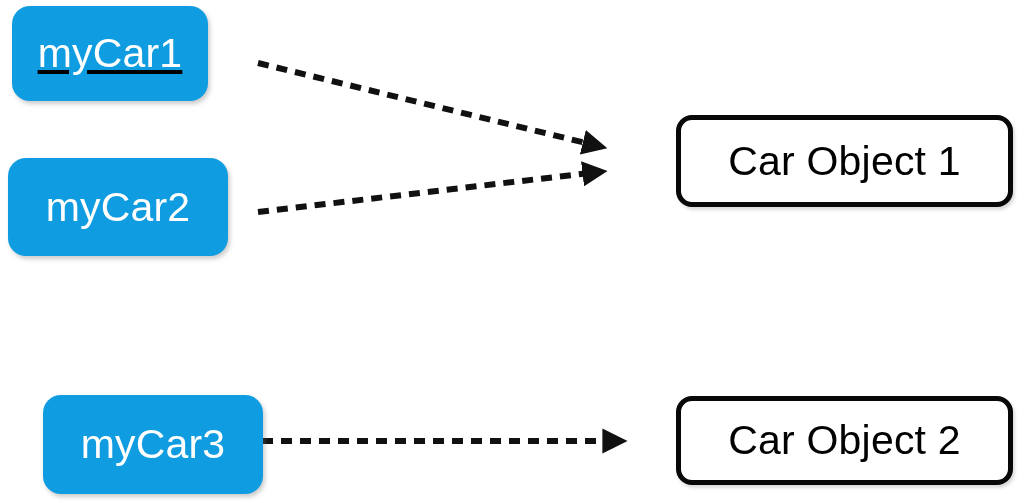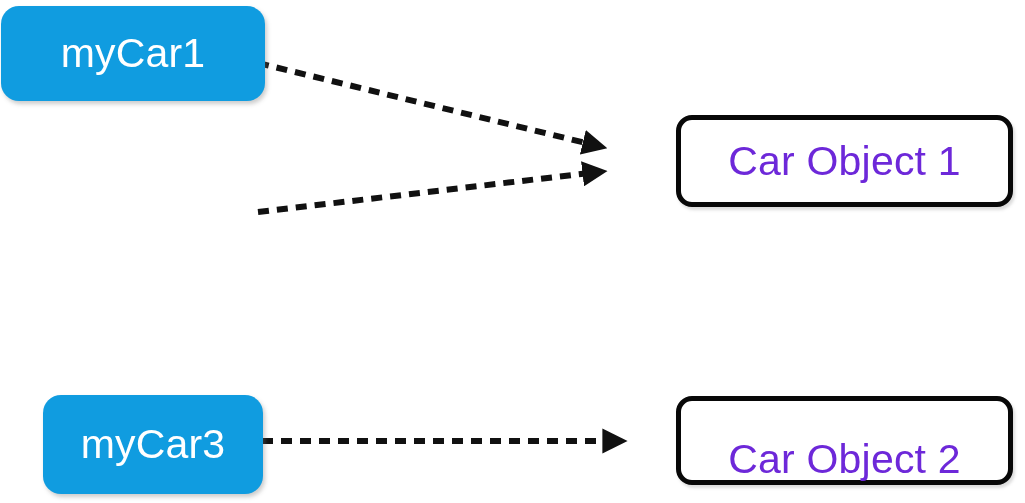--- a/index.html
+++ b/index.html
@@ -41,21 +41,21 @@
     white-space: nowrap;
   }
   
   .obj-box {
     background: #ffffff;
     border: 5px solid #080808;
     border-radius: 16px;
     box-shadow: 2px 3px 3px rgba(140,140,140,0.30);
   }
   .obj-box .node-label {
-    color: #6d28d9;
+    color: #000000;
     font-size: 41px;
     font-weight: 400;
     letter-spacing: 0.2px;
     line-height: 1;
     white-space: nowrap;
   }
   #arrow-layer {
     position: absolute;
     left: 0;
     top: 0;
@@ -79,30 +79,33 @@
       <line x1="258" y1="63" x2="598" y2="146" stroke="#111111" stroke-width="6" stroke-dasharray="11 8" stroke-linecap="butt" marker-end="url(#arrowhead)"></line>
     </g>
     <g>
       <line x1="258" y1="212" x2="598" y2="172" stroke="#111111" stroke-width="6" stroke-dasharray="11 8" stroke-linecap="butt" marker-end="url(#arrowhead)"></line>
     </g>
     <g>
       <line x1="262" y1="441" x2="618" y2="441" stroke="#111111" stroke-width="6" stroke-dasharray="11 8" stroke-linecap="butt" marker-end="url(#arrowhead)"></line>
     </g>
   </svg>
 
-  <div class="node var-box" style="left:1px; top:6px; width:264px; height:95px;">
+  <div class="node var-box" style="left:12px; top:6px; width:196px; height:95px;text-decoration:underline;">
     <span class="node-label">myCar1</span>
   </div>
 
+  <div class="node var-box" style="left:8px; top:158px; width:220px; height:98px;">
+    <span class="node-label">myCar2</span>
+  </div>
 
   <div class="node var-box" style="left:8px; top:395px; width:220px; height:99px;margin-left:35px;">
     <span class="node-label">myCar3</span>
   </div>
 
   <div class="node obj-box" style="left:676px; top:115px; width:337px; height:92px;">
     <span class="node-label">Car Object 1</span>
   </div>
 
-  <div class="node obj-box" style="left:676px; top:396px; width:337px; height:89px;align-items:flex-end;">
+  <div class="node obj-box" style="left:676px; top:396px; width:337px; height:89px;">
     <span class="node-label">Car Object 2</span>
   </div>
 
 </div>
 
 </body></html>

